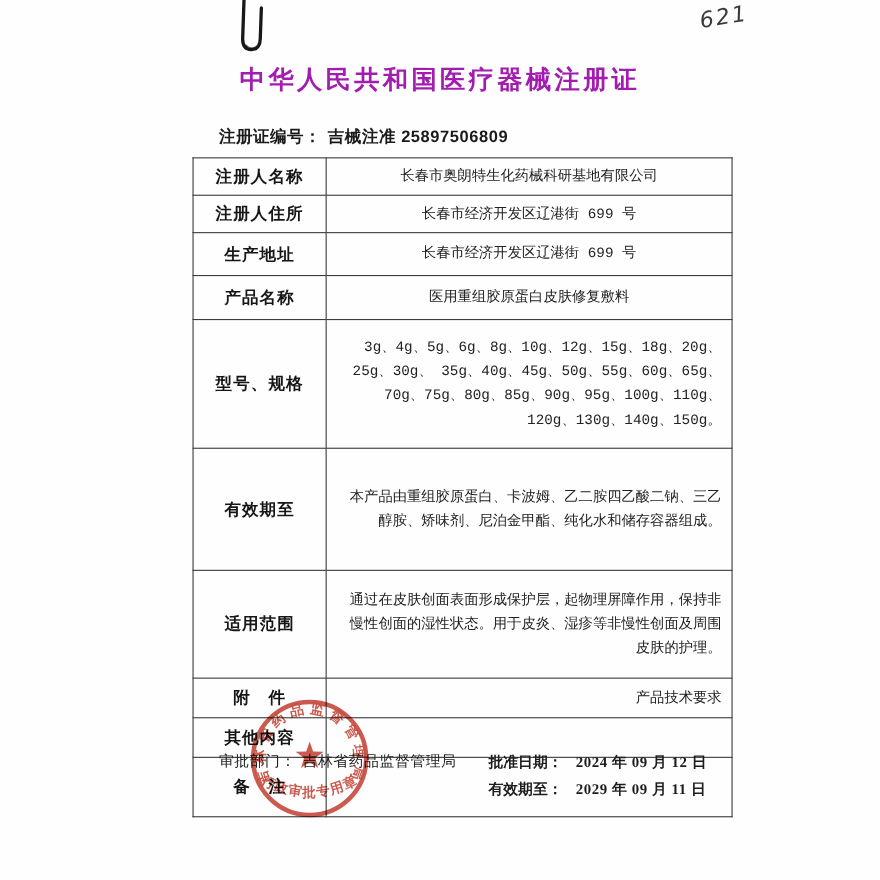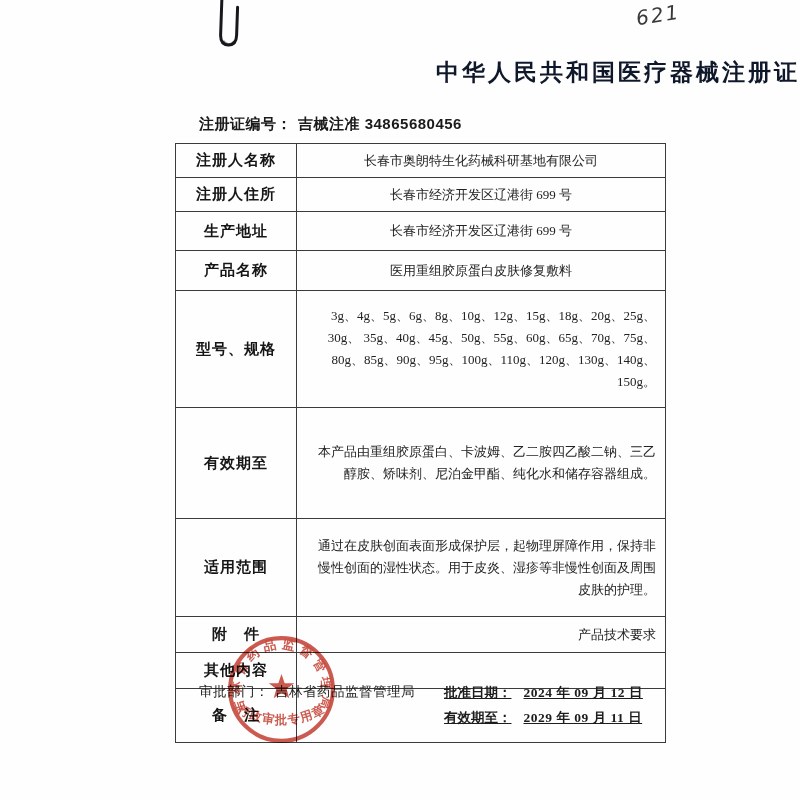--- a/index.html
+++ b/index.html
@@ -10,23 +10,23 @@
   
   .paperclip{position:absolute;left:206px;top:-3px;transform:rotate(2deg);}
   
   .handnum{
     position:absolute;left:636px;top:3px;font-size:20px;color:#3a3a3a;
     font-style:italic;transform:rotate(-9deg);
     font-family:"DejaVu Sans", sans-serif;letter-spacing:2px;
   }
   
   .title{
-    position:absolute;top:57px;left:0;width:100%;text-align:right;
+    position:absolute;top:57px;left:0;width:100%;text-align:center;
     font-family:"Liberation Sans", sans-serif;font-weight:bold;
-    font-size:23px;letter-spacing:3px;color:#0f172a;
+    font-size:23px;letter-spacing:3px;color:#a21caf;
   }
   
   .regline{
     position:absolute;top:115px;left:199px;font-size:15px;font-weight:bold;
     font-family:"Liberation Sans", sans-serif;color:#1a1a1a;letter-spacing:.5px;
   }
   .regline .val{margin-left:6px;letter-spacing:.5px;}
   
   table.cert{
     position:absolute;left:175px;top:143px;width:468px;
@@ -34,21 +34,21 @@
   }
   table.cert td{
     border:1px solid #3b3b3b;vertical-align:middle;
     overflow:hidden;
   }
   td.lab{
     width:118px;text-align:center;font-family:"Liberation Sans", sans-serif;
     font-weight:bold;font-size:15px;letter-spacing:1px;color:#161616;
   }
   td.val{
-    width:350px;font-size:13px;line-height:22px;padding:3px 9px;color:#222;
+    width:350px;font-size:13px;line-height:22px;padding:3px 9px;color:#222;font-family:Liberation Mono, monospace;
   }
   td.val.center{text-align:center;}
   td.val.left{text-align:right;}
   tr.r0 td{height:27px}
   tr.r1 td{height:27px}
   tr.r2 td{height:32px}
   tr.r3 td{height:33px}
   tr.r4 td{height:110px}
   tr.r5 td{height:104px}
   tr.r6 td{height:91px}
@@ -58,21 +58,21 @@
   
   .approval{
     position:absolute;left:199px;top:683px;font-size:13.5px;font-weight:normal;
     color:#222;letter-spacing:.5px;
   }
   .approval .val{margin-left:6px;}
   .dates{
     position:absolute;left:444px;top:680px;font-size:13.5px;font-weight:bold;
     color:#1d1d1d;
   }
-  .dates .drow{height:25px;line-height:25px;text-decoration:underline;}
+  .dates .drow{height:25px;line-height:25px;}
   .dates .dval{margin-left:12px;letter-spacing:.5px;}
   
   .seal{
     position:absolute;left:225px;top:633px;width:113px;height:113px;
     mix-blend-mode:multiply;opacity:.9;
   }
 </style>
 </head>
 <body>
 
@@ -81,21 +81,21 @@
   <svg class="paperclip" width="46" height="54" viewBox="0 0 46 54">
     <path d="M15,0 L15,38 Q15,48 23,48 Q31,48 31,38 L31,10" fill="none" stroke="#17171c" stroke-width="3" stroke-linecap="round"></path>
     <path d="M18,44 Q23,50 29,44" fill="none" stroke="#17171c" stroke-width="1.6" opacity=".5"></path>
   </svg>
 
   <div class="handnum">621</div>
 
   <div class="title">中华人民共和国医疗器械注册证</div>
 
   <div class="regline">
-    <span>注册证编号：</span><span class="val">吉械注准 34865680456</span>
+    <span>注册证编号：</span><span class="val">吉械注准 25897506809</span>
   </div>
 
   <table class="cert">
     <tbody>
         <tr class="r0">
       <td class="lab">注册人名称</td>
       <td class="val center">长春市奥朗特生化药械科研基地有限公司</td>
     </tr>
     <tr class="r1">
       <td class="lab">注册人住所</td>

